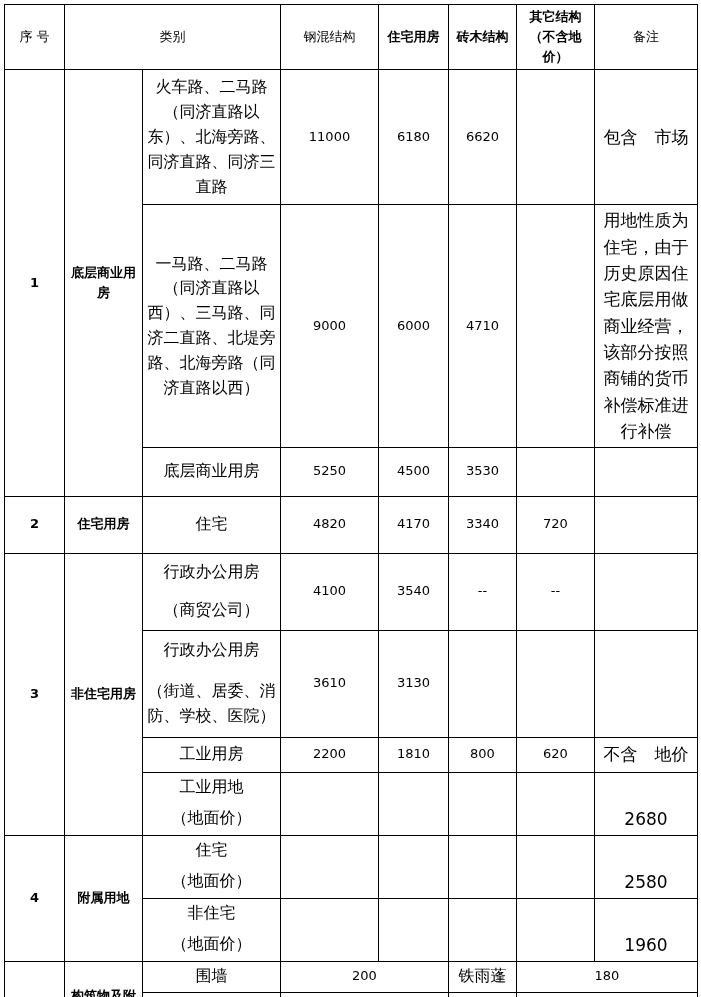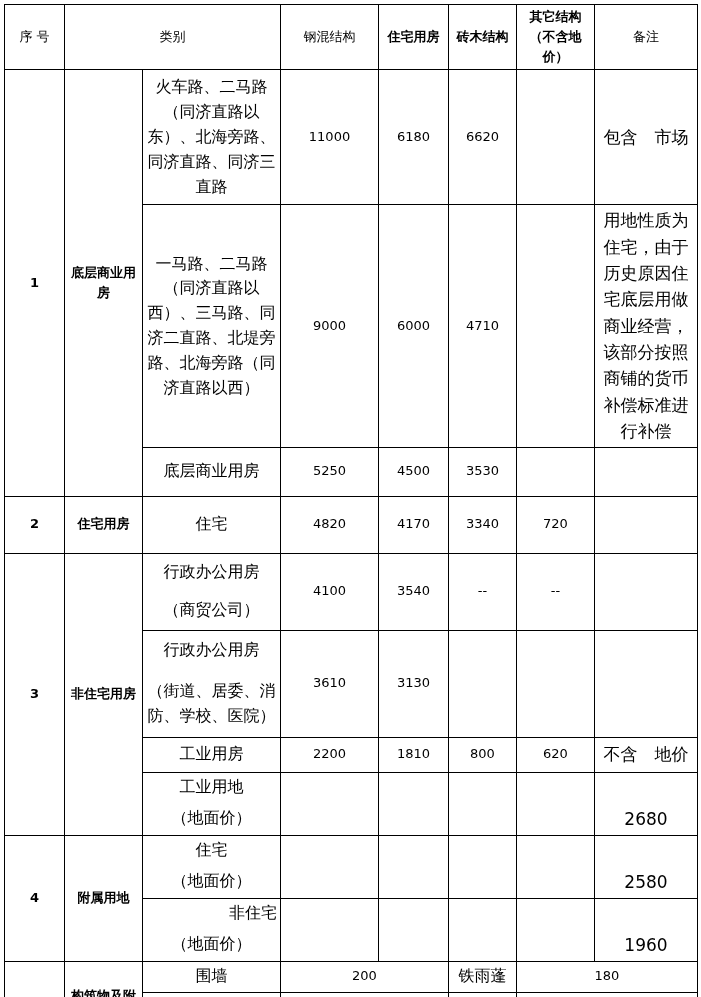--- a/index.html
+++ b/index.html
@@ -199,21 +199,21 @@
       <td class="num"></td>
       <td class="num"></td>
       <td class="num"></td>
       <td class="note" style="vertical-align:bottom">2580</td>
     </tr>
     <tr>
       <td style="padding:0">
         <table style="border-collapse:collapse;width:100%;table-layout:fixed">
           <tbody>
                 <tr>
-                  <td class="sub" style="height:26px;border:none;text-align:right">非住宅</td>
+                  <td class="sub" style="height:26px;border:none;text-align:center">非住宅</td>
                 </tr>
           <tr>
                   <td class="sub" style="height:28px;border:none;text-align:center">（地面价）</td>
                 </tr>
         </tbody>
             </table>
       </td>
       <td class="num"></td>
       <td class="num"></td>
       <td class="num"></td>

